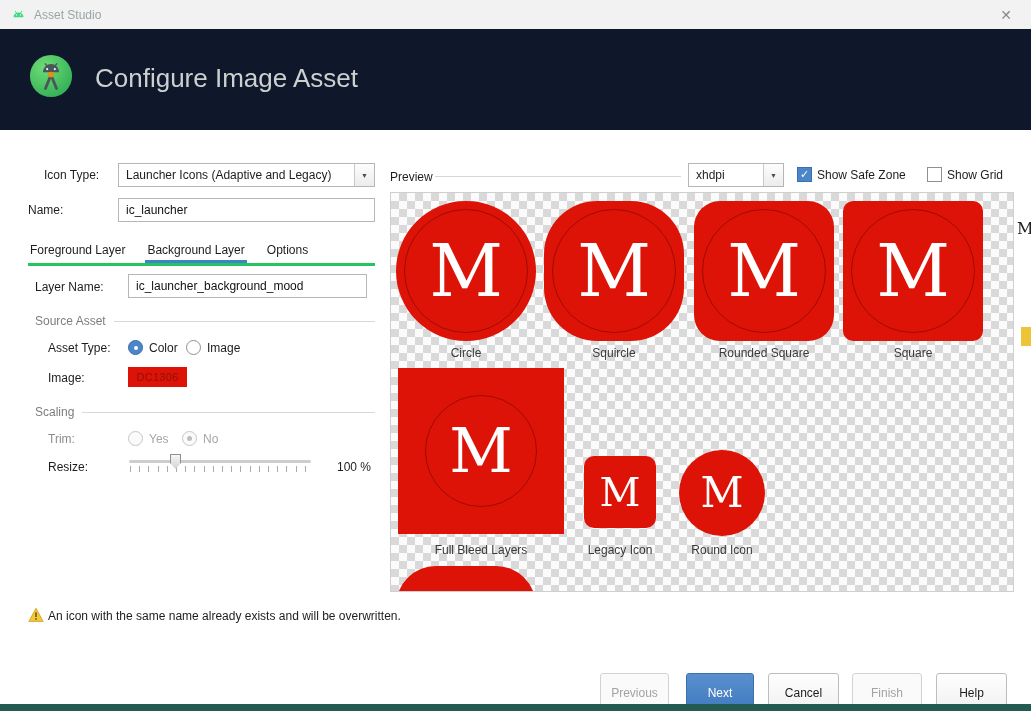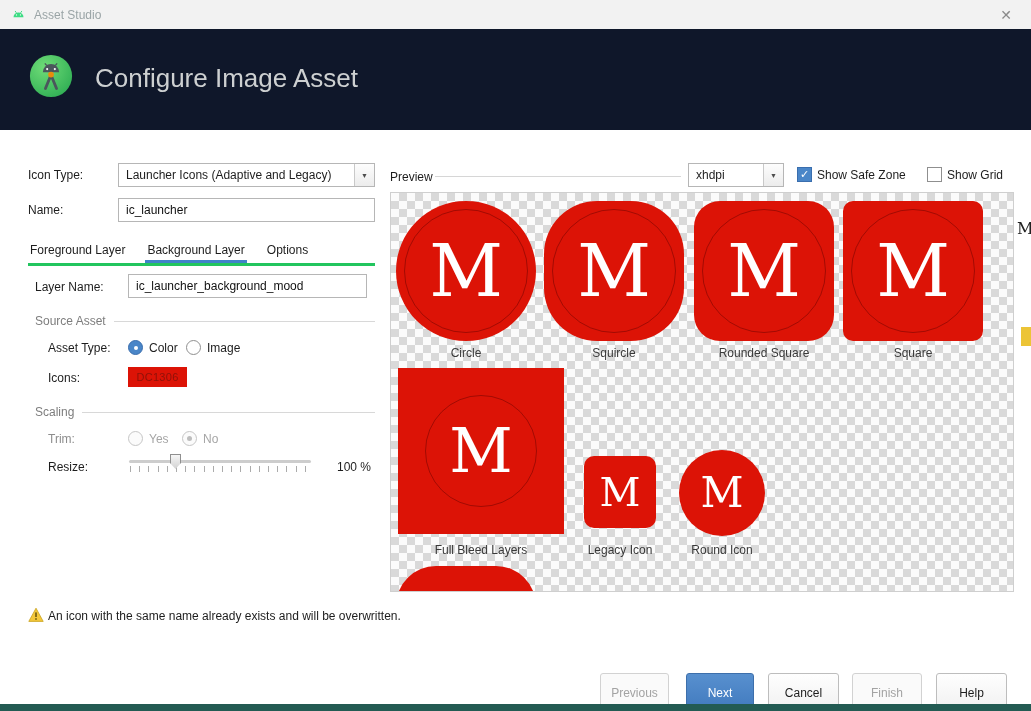--- a/index.html
+++ b/index.html
@@ -115,21 +115,21 @@
       <circle cx="28" cy="16.8" r="1.1" fill="#fff"></circle>
       <line x1="17.6" y1="10.8" x2="19.6" y2="13.2" stroke="#4b565c" stroke-width="1.5"></line>
       <line x1="30.4" y1="10.8" x2="28.4" y2="13.2" stroke="#4b565c" stroke-width="1.5"></line>
       <path d="M24 23 L18.2 37" stroke="#4b565c" stroke-width="3" stroke-linecap="round"></path>
       <path d="M24 23 L29.8 37" stroke="#4b565c" stroke-width="3" stroke-linecap="round"></path>
       <circle cx="24" cy="22.5" r="3" fill="#ea8c0c"></circle>
     </svg>
     <div class="banner-title">Configure Image Asset</div>
   </div>
 
-  <span class="lbl" style="left:28px; top:168px;">Icon Type:</span>
+  <span class="lbl" style="left:44px; top:168px;">Icon Type:</span>
   <div class="combo" style="left:118px; top:163px; width:257px;">
     <span class="combo-text">Launcher Icons (Adaptive and Legacy)</span>
     <span class="combo-arrow">▼</span>
   </div>
 
   <span class="lbl" style="left:28px; top:203px;">Name:</span>
   <div class="tbox" style="left:118px; top:198px; width:257px;">
     <span>ic_launcher</span>
   </div>
 
@@ -152,21 +152,21 @@
   <span class="lbl" style="left:48px; top:341px;">Asset Type:</span>
   <div class="radio-row" style="left:128px; top:340px;">
     <span class="radio selected"></span>
     <span class="lbl" style="position:static;">Color</span>
   </div>
   <div class="radio-row" style="left:186px; top:340px;">
     <span class="radio"></span>
     <span class="lbl" style="position:static;">Image</span>
   </div>
 
-  <span class="lbl" style="left:48px; top:371px;">Icons:</span>
+  <span class="lbl" style="left:48px; top:371px;">Image:</span>
   <div class="swatch">
     <span>DC1306</span>
   </div>
 
   <div class="section" style="left:35px; top:405px;">
     <span class="section-title">Scaling</span>
     <span class="section-line"></span>
   </div>
 
   <span class="lbl dim" style="left:48px; top:432px; color:#8d8d8d;">Trim:</span>

